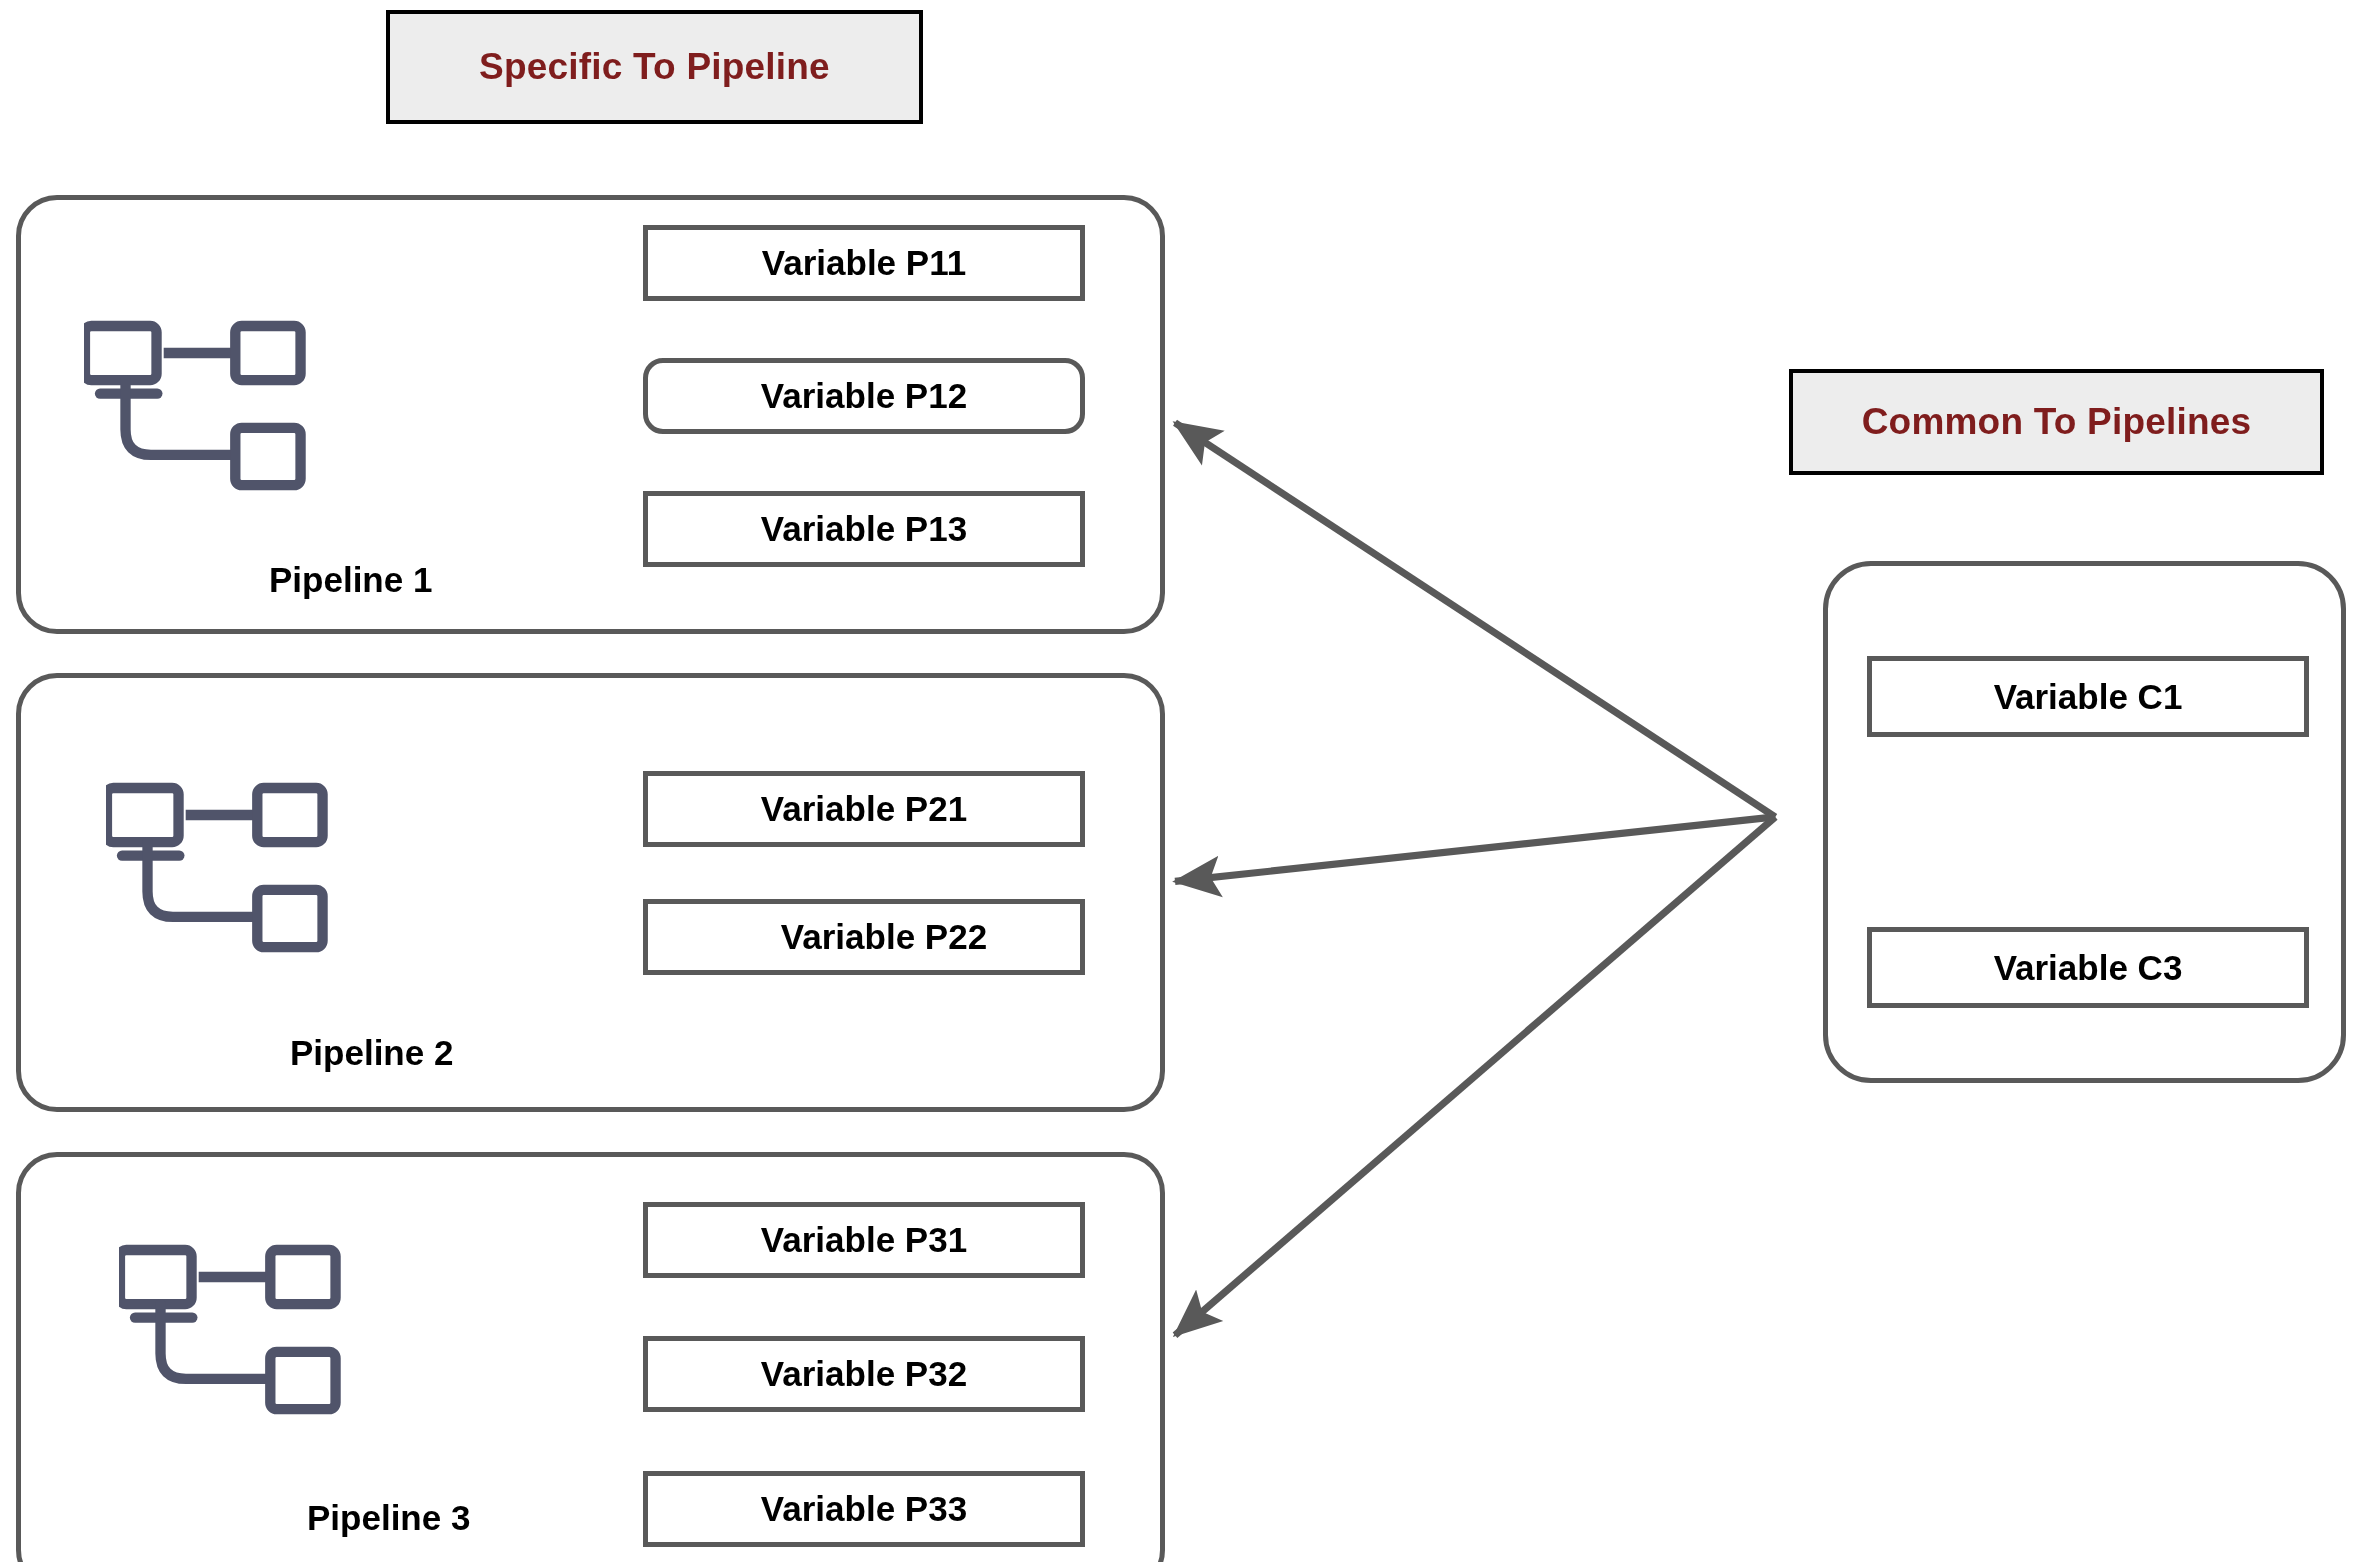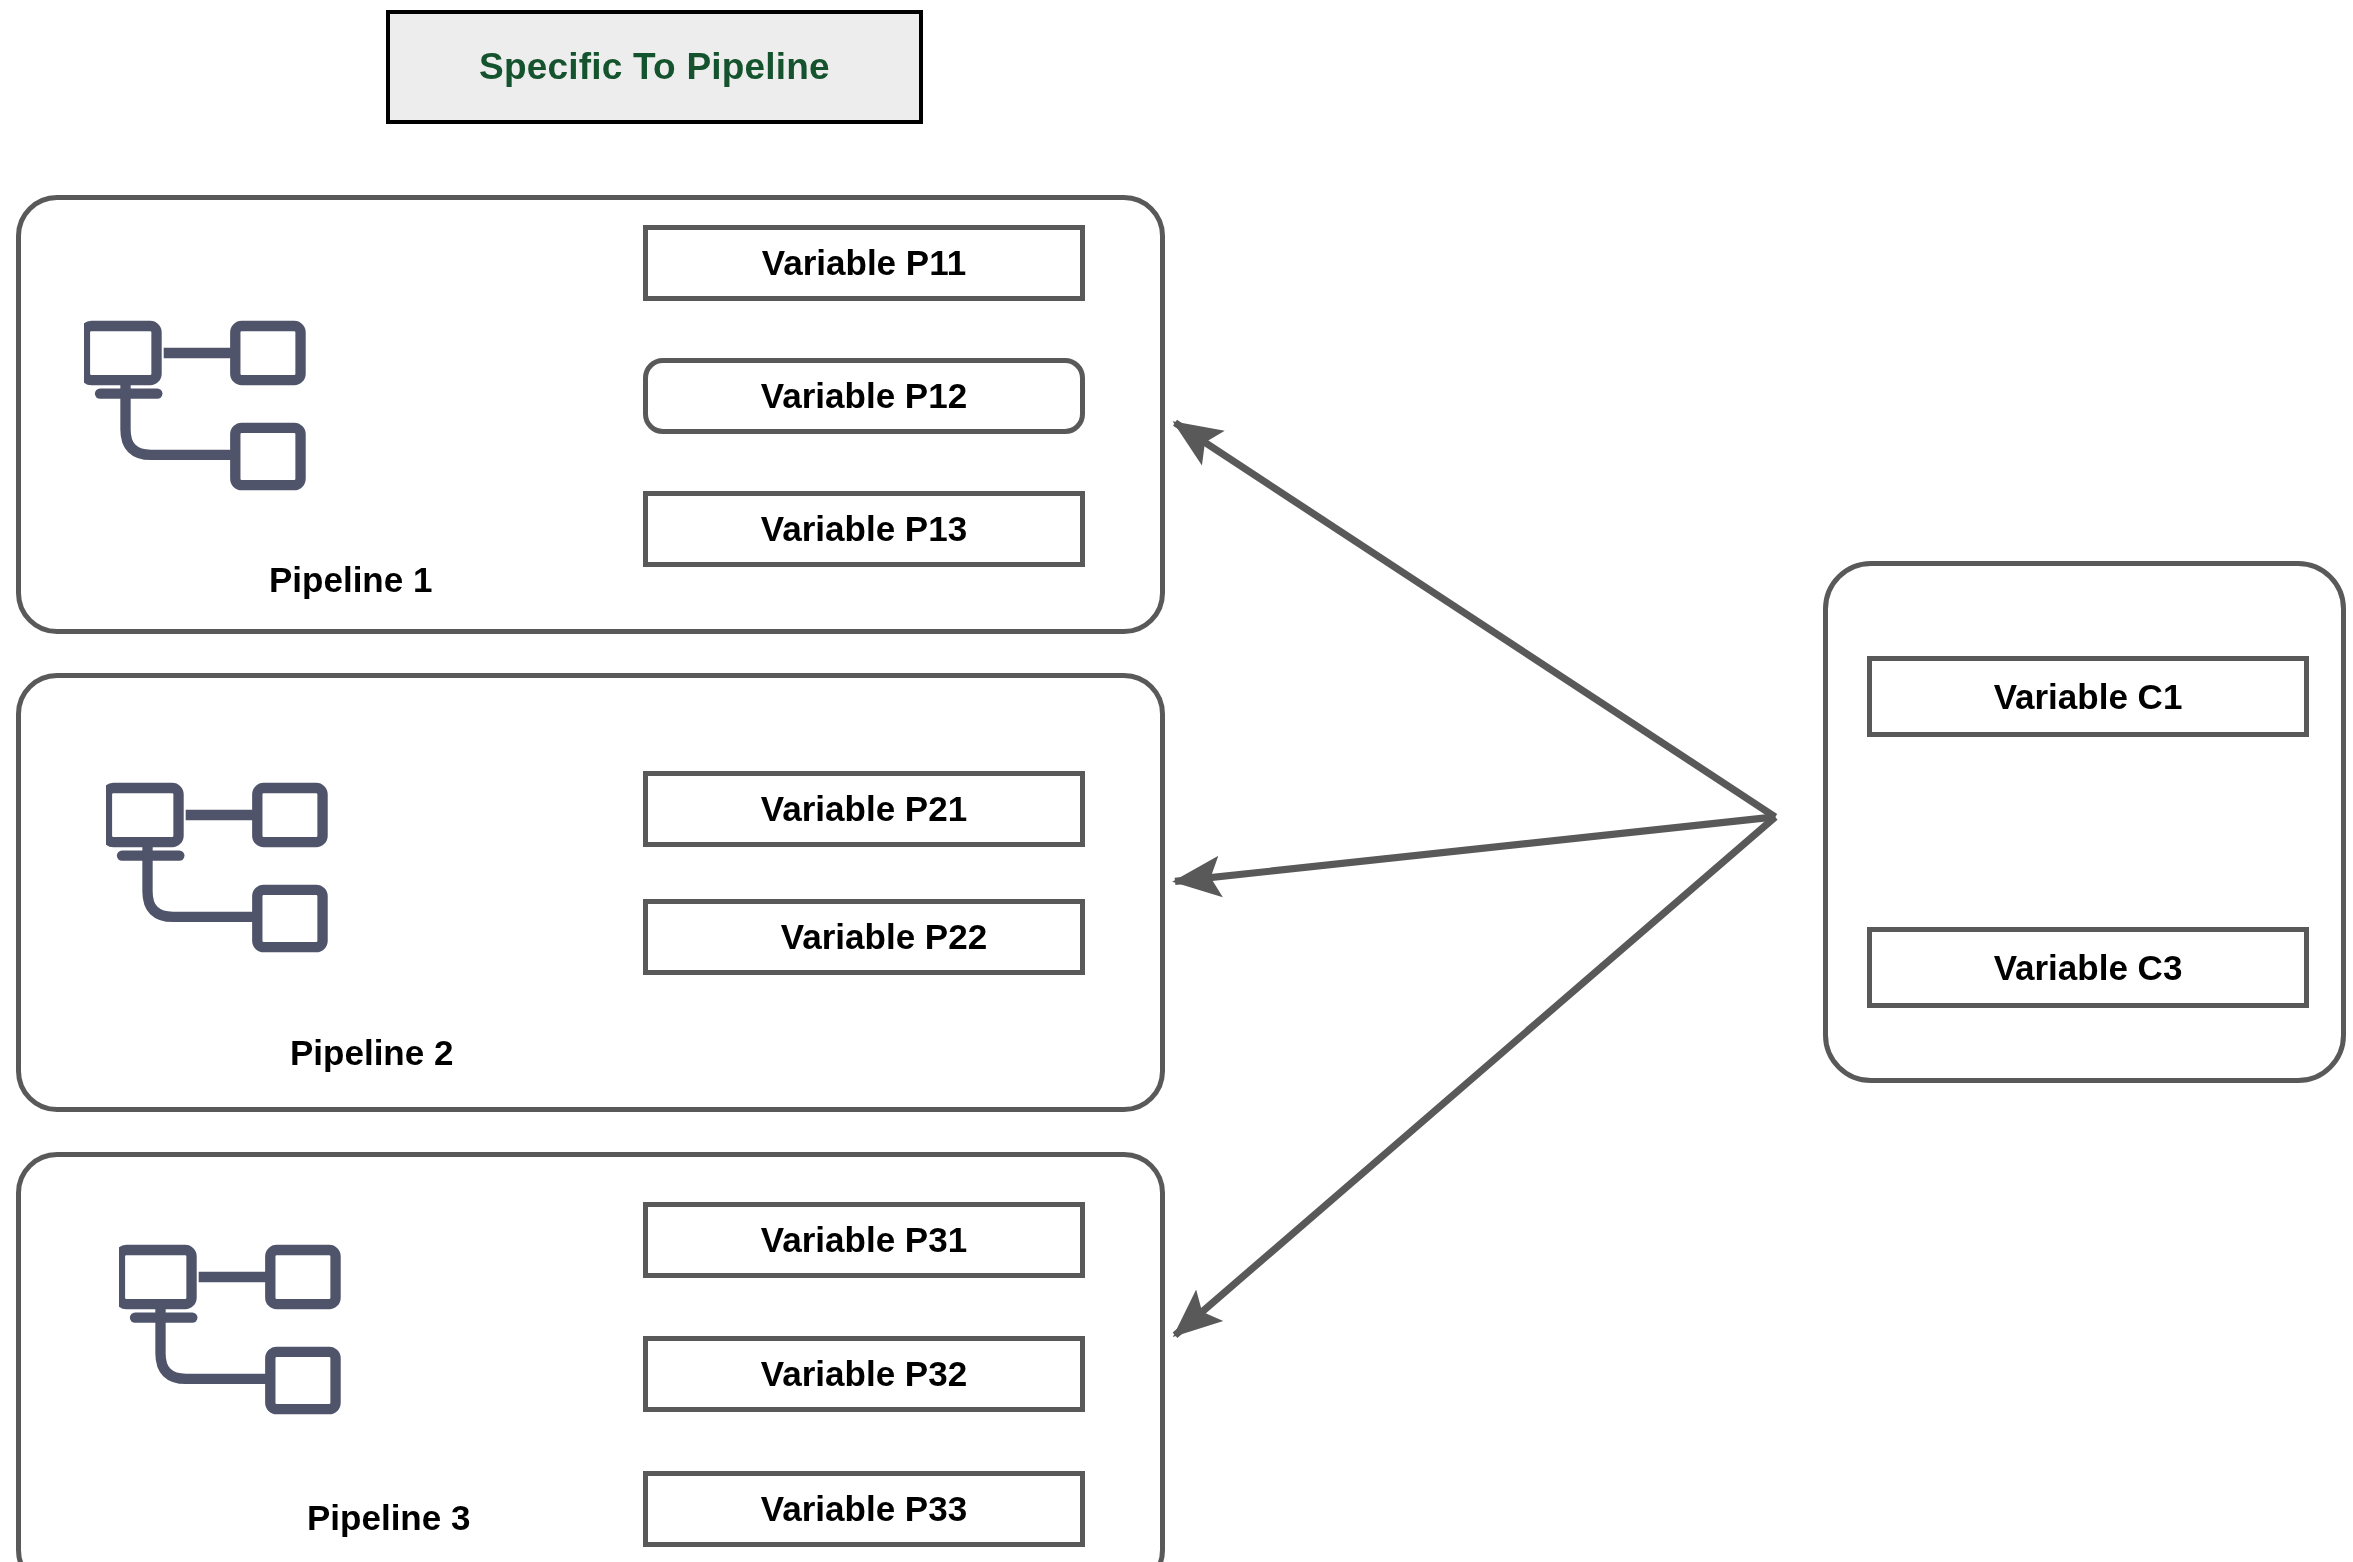--- a/index.html
+++ b/index.html
@@ -22,21 +22,21 @@
     background: #ededed;
     border: 4px solid #000000;
     display: flex;
     align-items: center;
     justify-content: center;
     box-sizing: border-box;
   }
   .legend-box .legend-label {
     font-size: 37px;
     font-weight: bold;
-    color: #14532d;
+    color: #7f1d1d;
     letter-spacing: 0.2px;
     white-space: nowrap;
   }
   #legend-specific { left: 386px;  top: 10.3px;  width: 537px; height: 114px; }
   #legend-common   { left: 1789px; top: 369px; width: 535px; height: 106px; }
 
   
   .group-box {
     position: absolute;
     border: 5.6px solid #595959;
@@ -90,20 +90,23 @@
 </style>
 </head>
 <body>
 
 <div id="canvas">
 
   <div class="legend-box" id="legend-specific">
     <span class="legend-label">Specific To Pipeline</span>
   </div>
 
+  <div class="legend-box" id="legend-common">
+    <span class="legend-label">Common To Pipelines</span>
+  </div>
 
   <div class="group-box" id="pipeline-group-1"></div>
 
   <div class="pipeline-icon" style="left:84px; top:318px;">
     <svg width="231" height="183" viewBox="0 0 290 230" fill="none">
       <path d="M20 95 H92" stroke="#50546a" stroke-width="13" stroke-linecap="round"></path>
       <rect x="1" y="10" width="90" height="68" rx="8" ry="8" stroke="#50546a" stroke-width="13" fill="#ffffff"></rect>
       <path d="M100 44 H190" stroke="#50546a" stroke-width="13"></path>
       <rect x="190" y="10" width="82" height="68" rx="8" ry="8" stroke="#50546a" stroke-width="13" fill="#ffffff"></rect>
       <path d="M52 78 V140 Q52 172 84 172 H190" stroke="#50546a" stroke-width="13" fill="none" stroke-linecap="round"></path>

